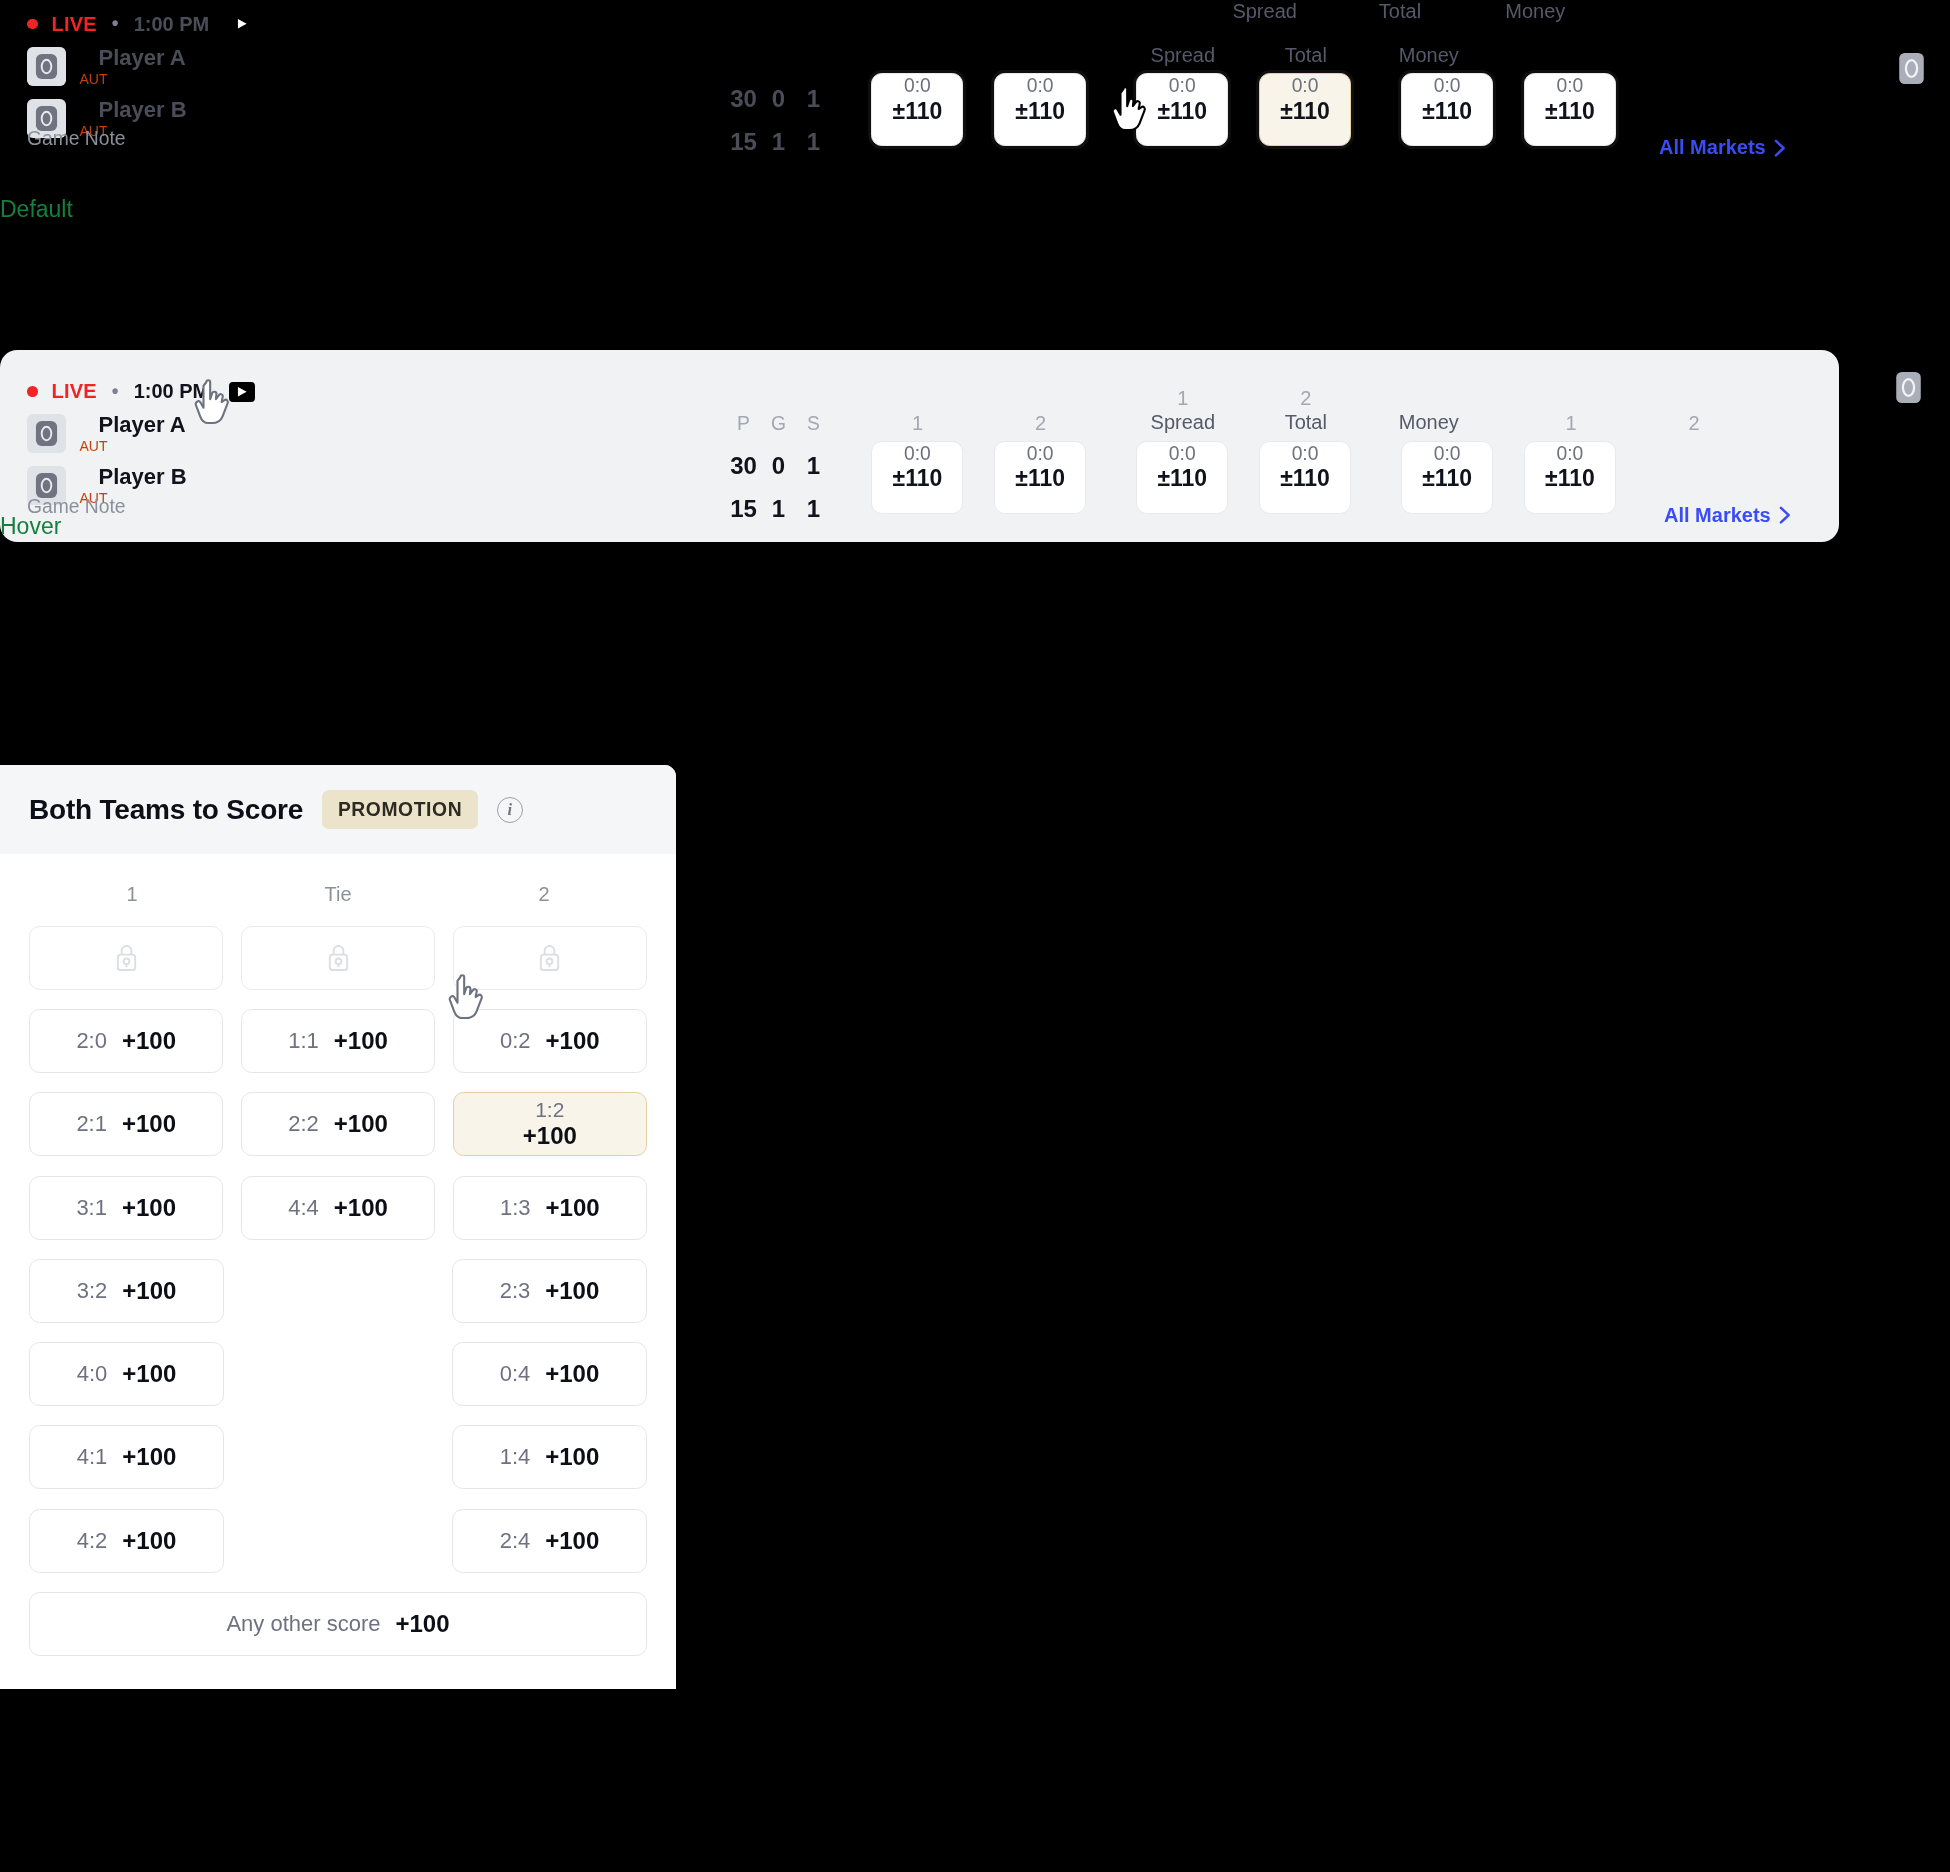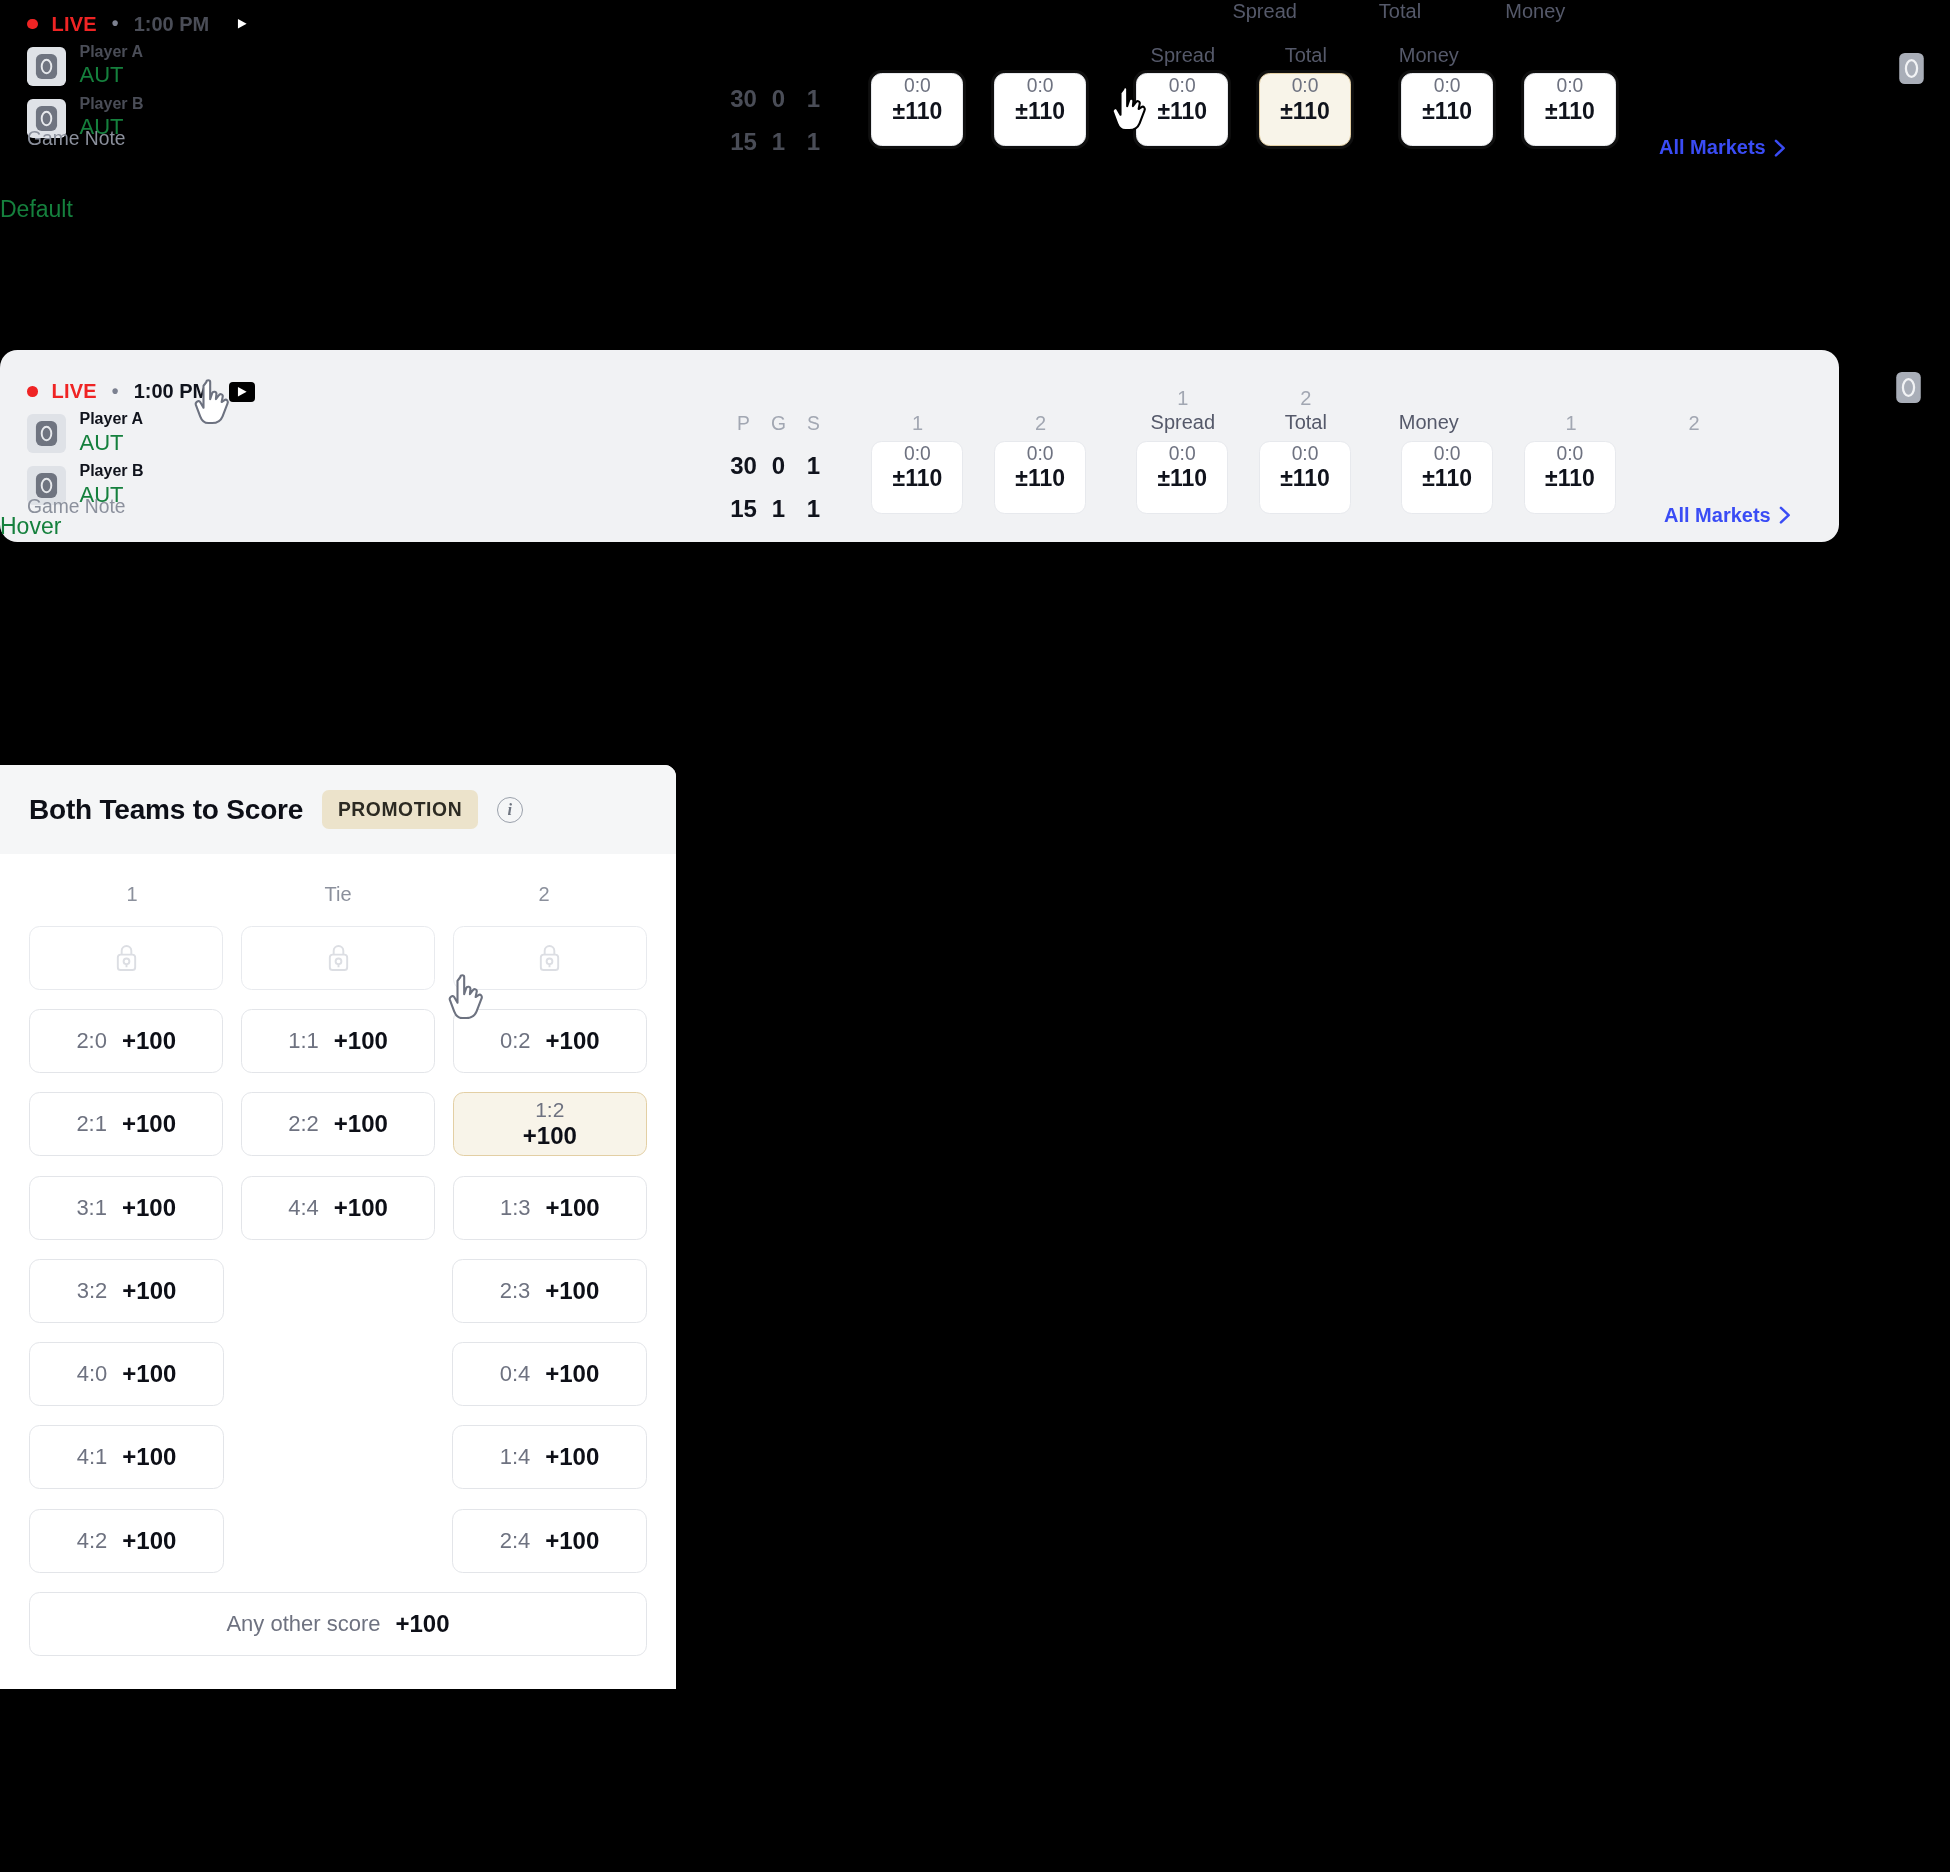--- a/index.html
+++ b/index.html
@@ -36,22 +36,22 @@
   .play-btn svg { display:block; }
 
   .team-rows { margin-top: 3.9px; }
   .team-row { display: flex; align-items: center; gap: 13.5px; height: 52px; }
   .crest {
     width: 39px; height: 39px; border-radius: 5.8px; background: #dfe2e7;
     display: flex; align-items: center; justify-content: center; flex: 0 0 39px;
   }
   .crest svg { display: block; }
   .team-names { display: flex; flex-direction: column; justify-content: center; }
-  .team-name { font-size: 16px; font-weight: 700; line-height: 1.15; }
-  .team-abbr { font-size: 22px; color: #15803d; line-height: 1.3; }
+  .team-name { font-size: 22px; font-weight: 700; line-height: 1.15; margin-left: 19px; }
+  .team-abbr { font-size: 14px; color: #c2410c; line-height: 1.3; }
 
   .game-note { position: absolute; bottom: -5.8px; left: 0; font-size: 19.3px; color: #8b909c; }
 
   
   .ev-right { flex: 1; position: relative; }
 
   .col-head { display: flex; align-items: flex-end; height: 56px; }
   .stat-head { width: 35px; text-align: center; font-size: 19.3px; color: #a2a7b2; }
   .gap-pg { width: 23px; }
 

